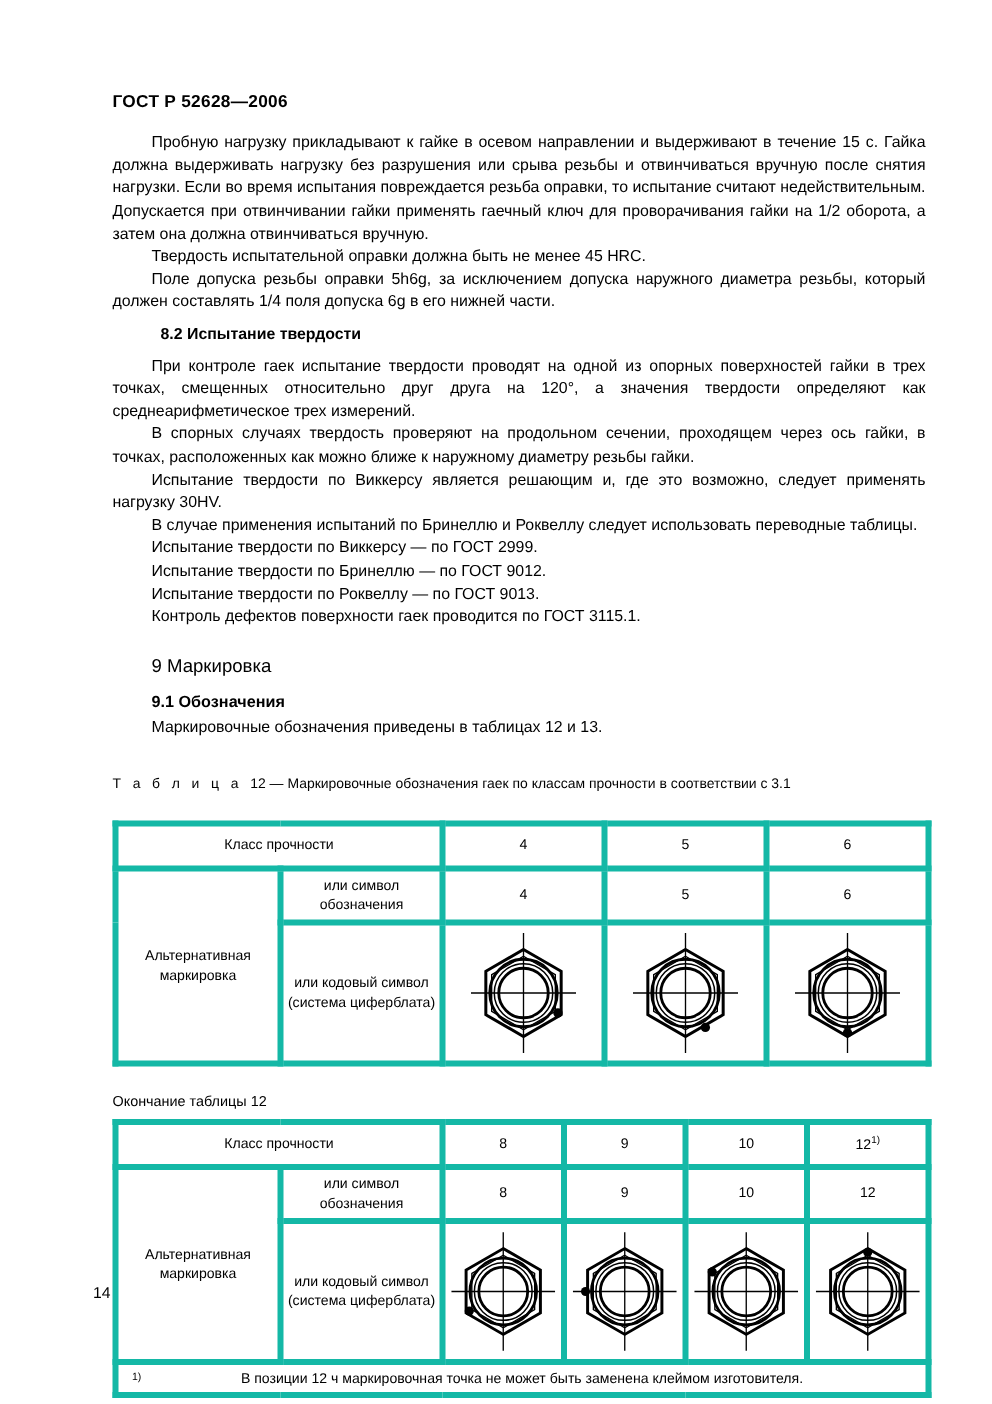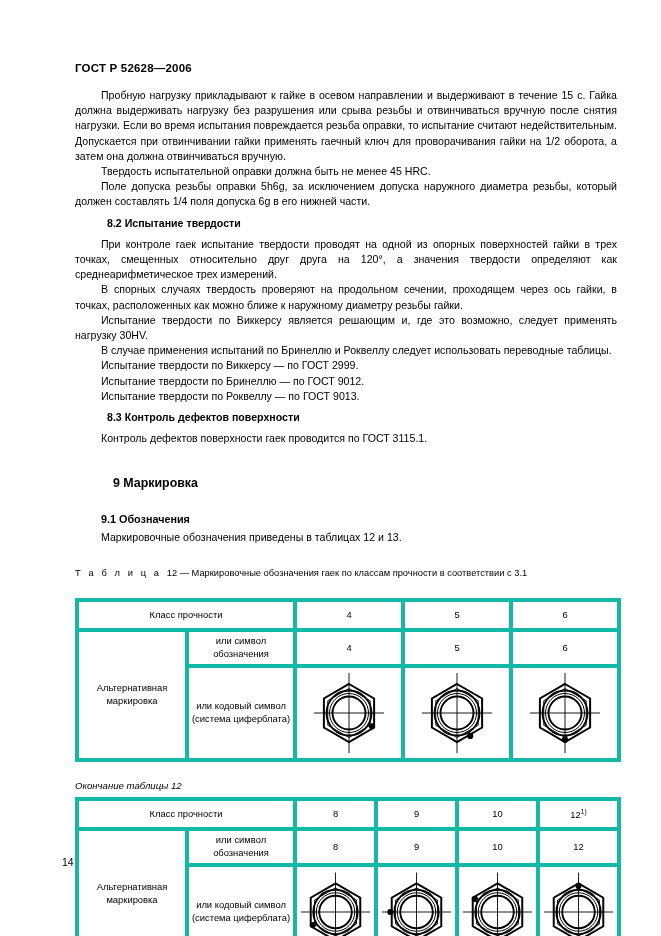--- a/index.html
+++ b/index.html
@@ -45,26 +45,26 @@
     hyphens: manual;
   }
   h3.sub {
     margin: 6px;
     font-size: 10.6px;
     line-height: 15.2px;
     font-weight: bold;
     text-indent: 26px;
   }
   h2.clause {
-    margin: 12px;
+    margin: 0;
     padding-top: 17px;
     padding-bottom: 7px;
     font-size: 12.4px;
     line-height: 16px;
-    font-weight: bold;
+    font-weight: normal;
     text-indent: 26px;
   }
   h3.clause-sub {
     margin: 0;
     padding-top: 2px;
     padding-bottom: 2px;
     font-size: 10.8px;
     line-height: 15.2px;
     font-weight: bold;
     text-indent: 26px;
@@ -74,21 +74,20 @@
     line-height: 13px;
     margin-top: 22px;
     margin-bottom: 18px;
     white-space: nowrap;
   }
   .tbl-caption .sp {
     letter-spacing: 2.6px;
   }
   .tbl-caption-cont {
     font-size: 9.6px;
-    font-style: italic;
     line-height: 13px;
     margin-top: 17px;
     margin-bottom: 5px;
   }
   table.mark {
     border-collapse: collapse;
     width: 542px;
     table-layout: fixed;
   }
   table.mark td {
@@ -145,21 +144,20 @@
 
     <h3 class="sub">8.2  Испытание твердости</h3>
     <p class="body">При контроле гаек испытание твердости проводят на одной из опорных поверхностей гайки в трех точках, смещенных относительно друг друга на 120°, а значения твердости определяют как среднеарифметическое трех измерений.</p>
     <p class="body">В спорных случаях твердость проверяют на продольном сечении, проходящем через ось гайки, в точках, расположенных как можно ближе к наружному диаметру резьбы гайки.</p>
     <p class="body">Испытание твердости по Виккерсу является решающим и, где это возможно, следует применять нагрузку 30HV.</p>
     <p class="body">В случае применения испытаний по Бринеллю и Роквеллу следует использовать переводные таблицы.</p>
     <p class="body">Испытание твердости по Виккерсу — по ГОСТ 2999.</p>
     <p class="body">Испытание твердости по Бринеллю — по ГОСТ 9012.</p>
     <p class="body">Испытание твердости по Роквеллу — по ГОСТ 9013.</p>
 
-    <h3 class="sub">8.3  Контроль дефектов поверхности</h3>
     <p class="body">Контроль дефектов поверхности гаек проводится по ГОСТ 3115.1.</p>
 
     <h2 class="clause">9  Маркировка</h2>
     <h3 class="clause-sub">9.1  Обозначения</h3>
     <p class="body">Маркировочные обозначения приведены в таблицах 12 и 13.</p>
 
     <div class="tbl-caption">
       <span class="sp">Т а б л и ц а</span>&nbsp;&nbsp;<span>12 —</span> <span>Маркировочные обозначения гаек по классам прочности в соответствии с 3.1</span>
     </div>
 

